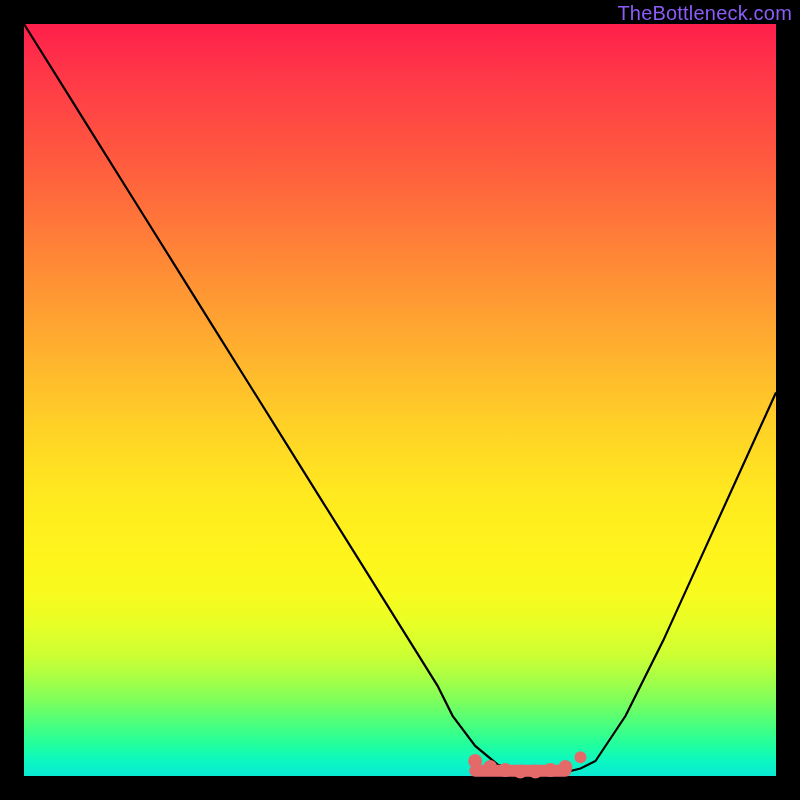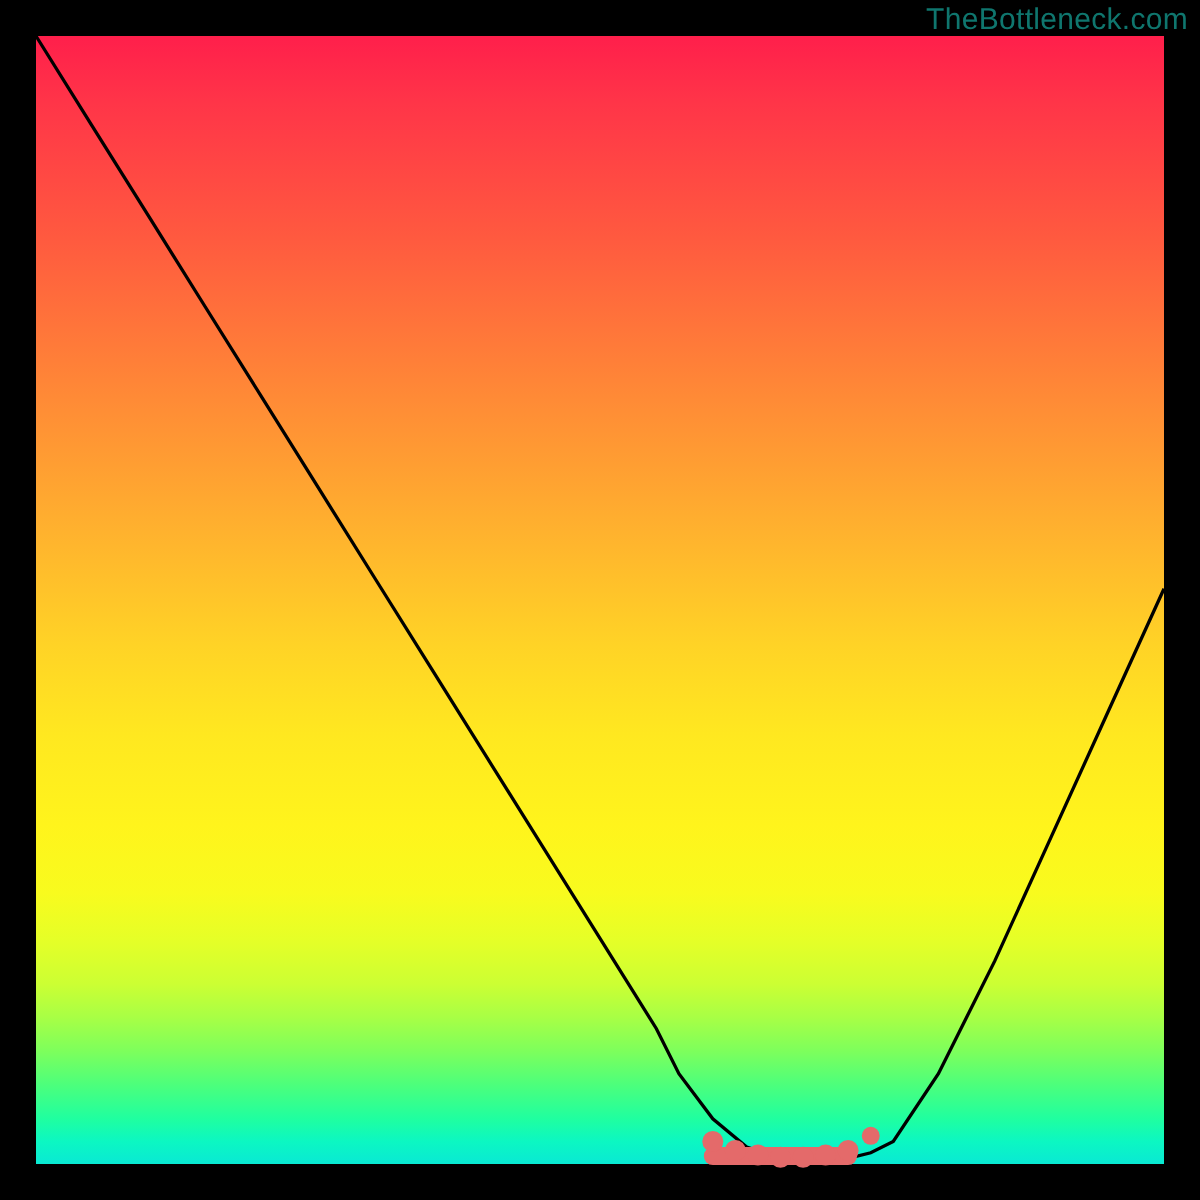--- a/index.html
+++ b/index.html
@@ -41,21 +41,21 @@
       #4cff7c 93%,
       #1fffa0 96%,
       #0cf7c2 98%,
       #09e9d4 100%
     );
   }
   .watermark {
     position: absolute;
     top: 2px;
     right: 8px;
-    color: #0f766e;
+    color: #8b5cf6;
     font-size: 20px;
     font-weight: 500;
     letter-spacing: 0.2px;
     text-align: center;
   }
   svg.curve {
     position: absolute;
     left: 0;
     top: 0;
     width: 752px;

